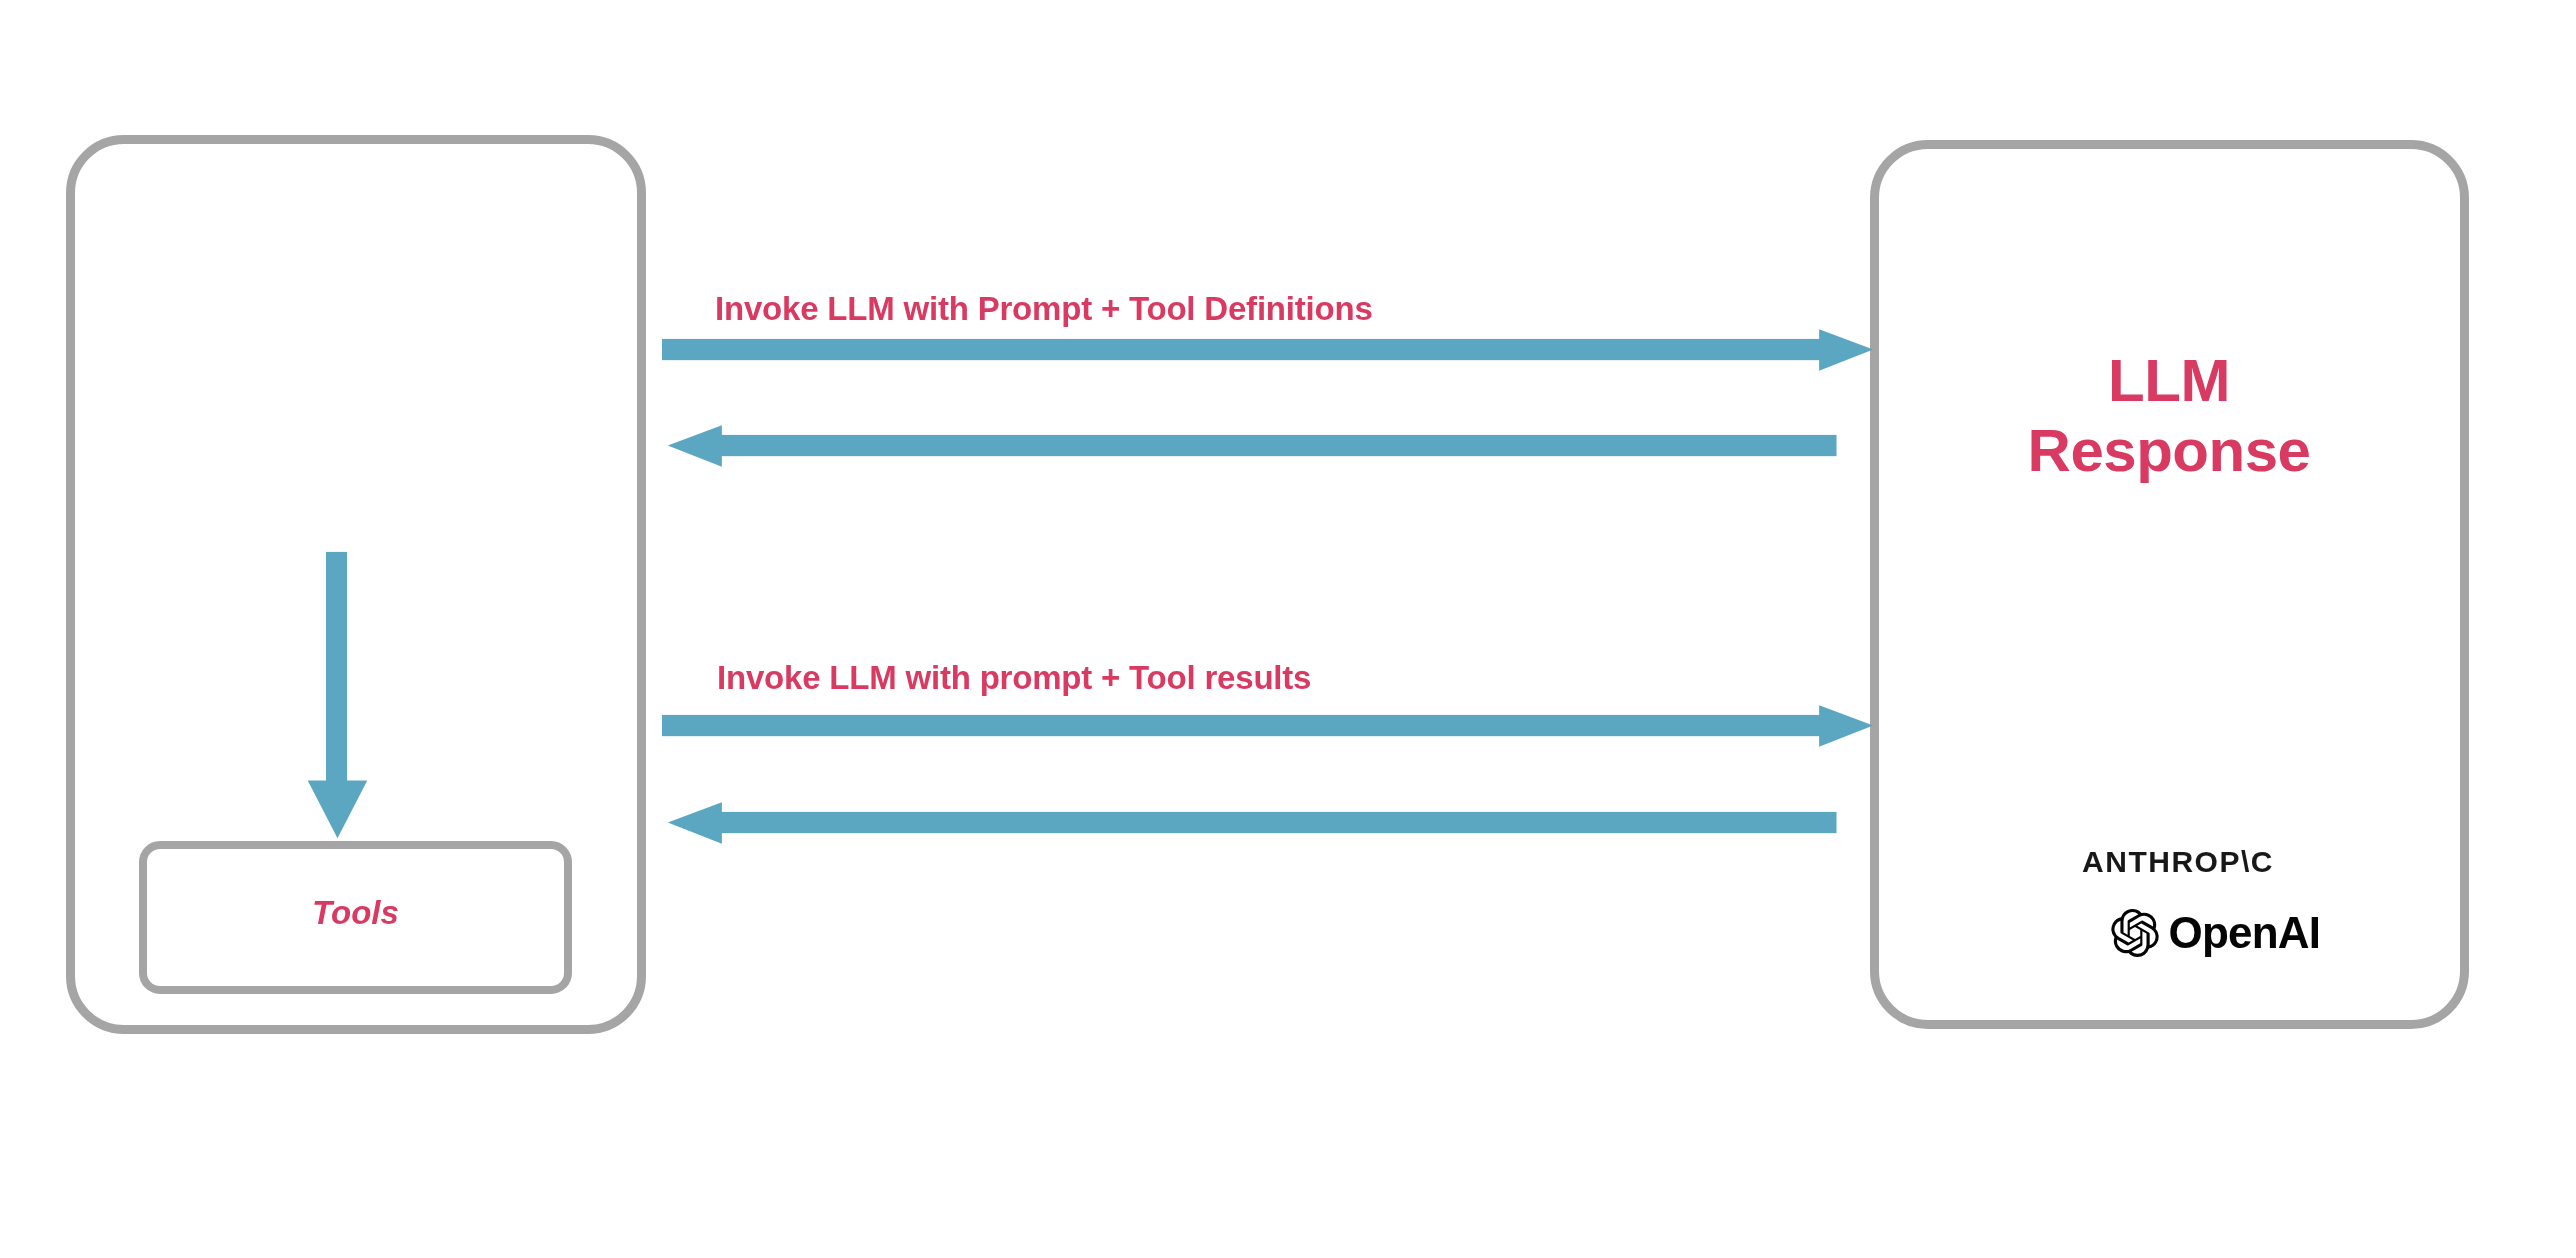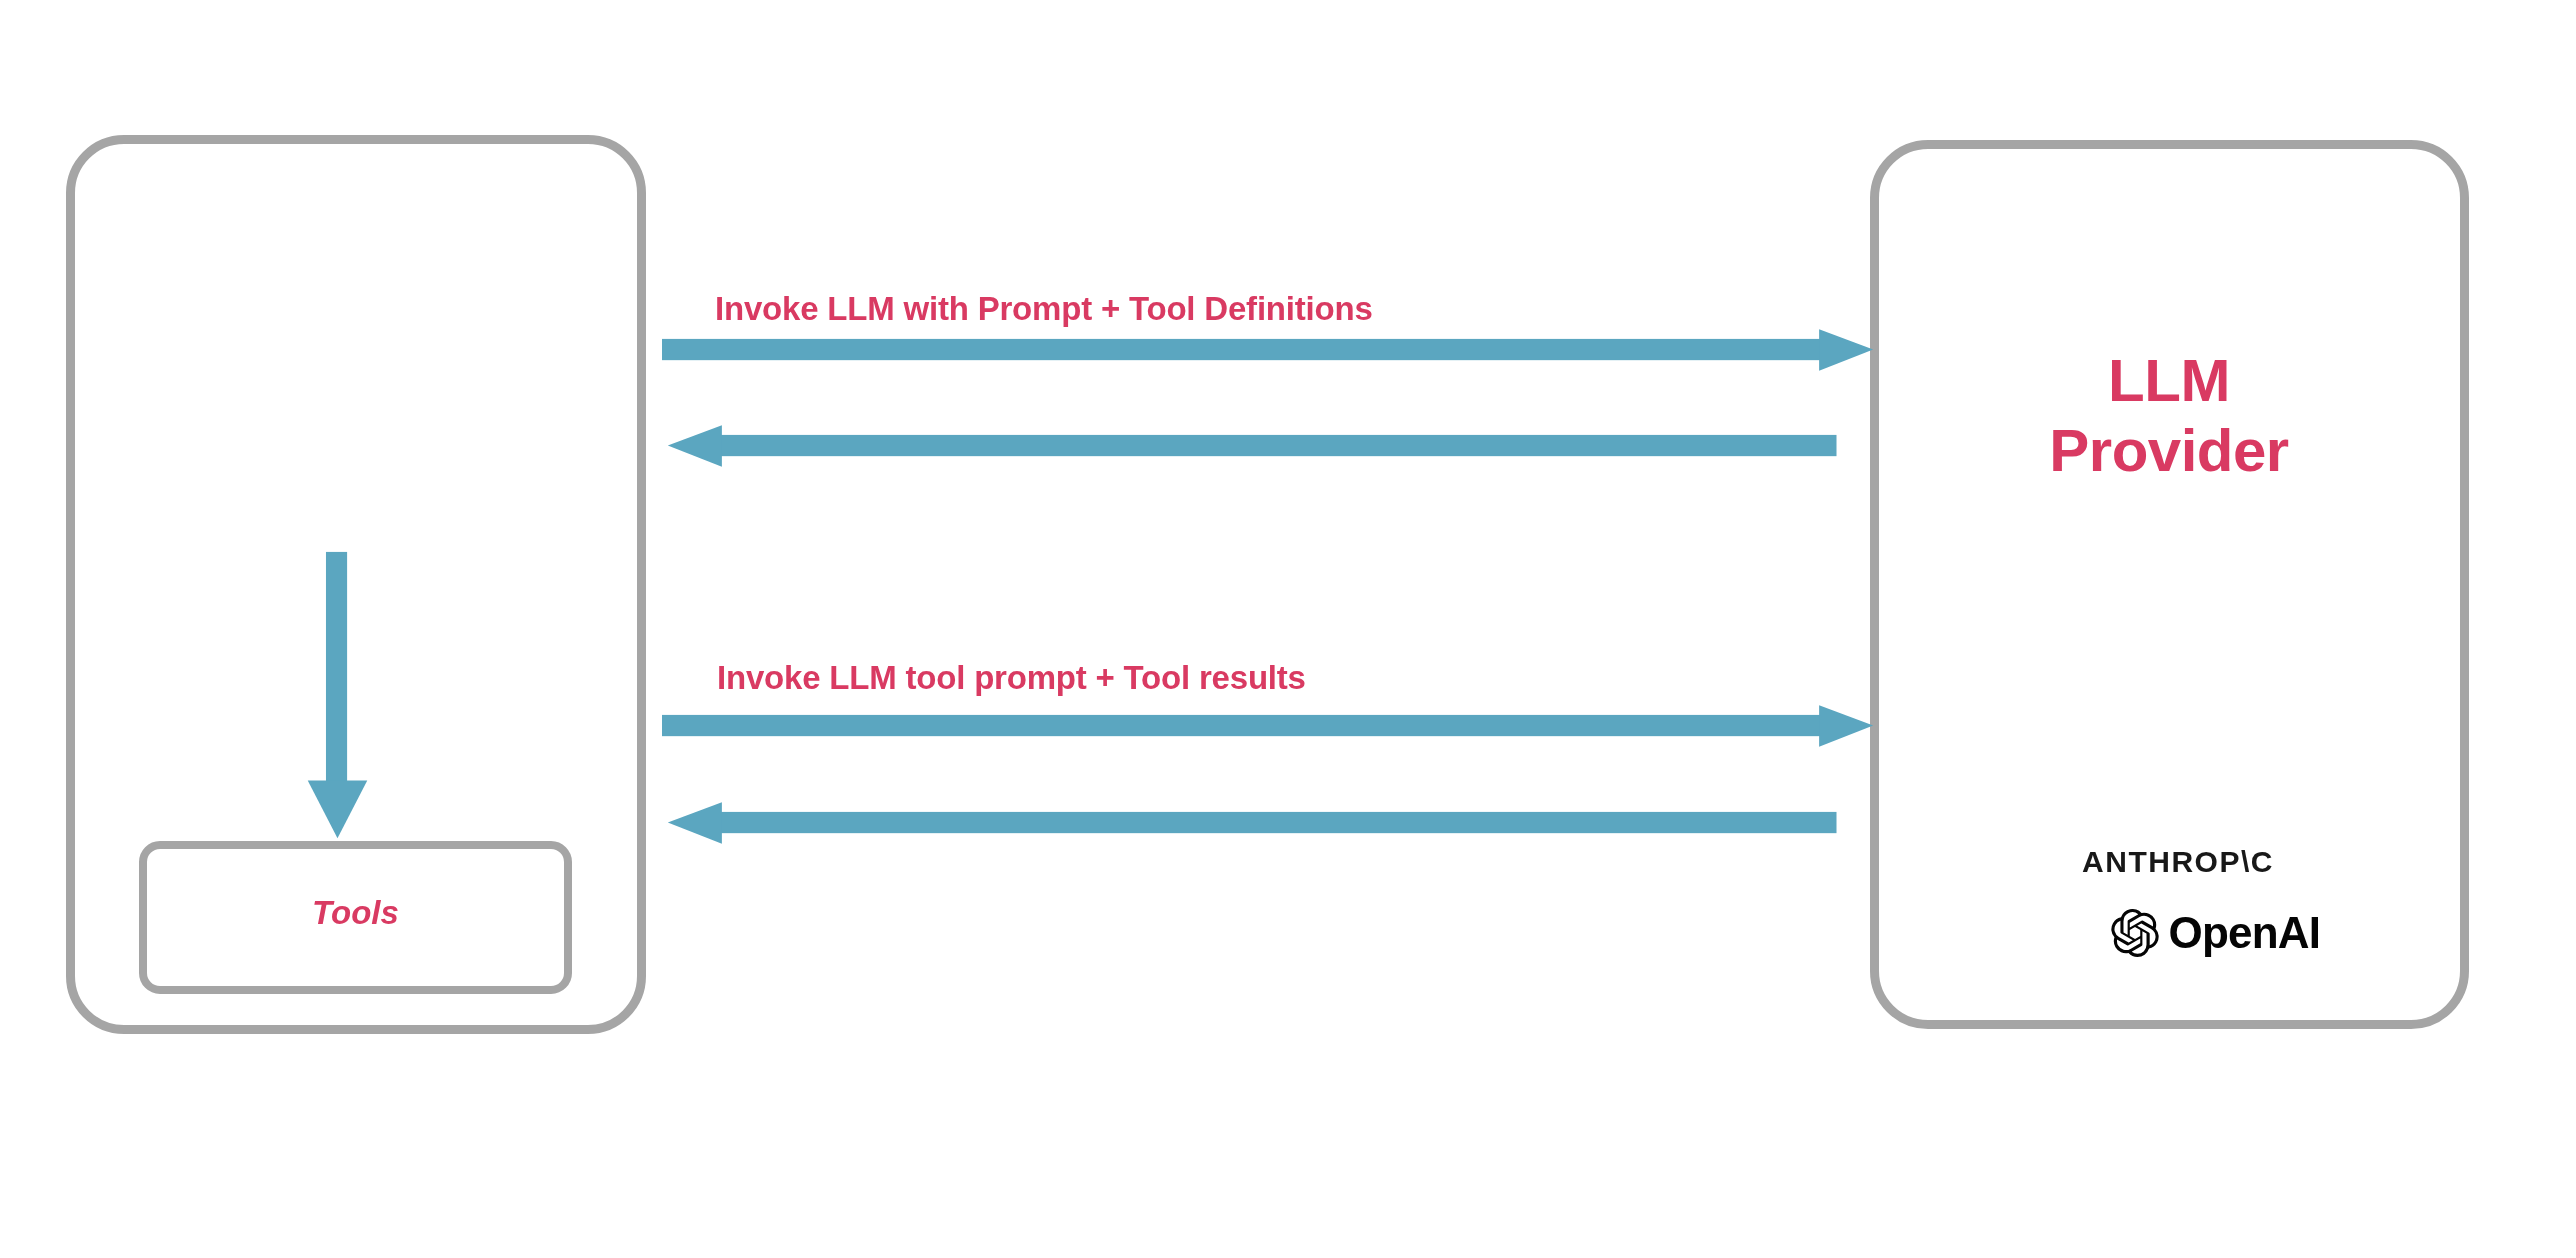--- a/index.html
+++ b/index.html
@@ -143,21 +143,21 @@
 
 <div id="canvas">
 
   <div id="client-box" class="node-box"></div>
 
   <div id="tools-box"></div>
   <div id="tools-label">Tools</div>
 
   <div id="provider-box" class="node-box"></div>
   <div id="provider-title" class="node-title">LLM
-Provider</div>
+Response</div>
 
   <div id="anthropic-logo">ANTHROP\C</div>
 
   <div id="openai-logo">
     <svg width="48" height="48" viewBox="0 0 24 24" aria-hidden="true">
       <path fill="#050505" d="M22.2819 9.8211a5.9847 5.9847 0 0 0-.5157-4.9108 6.0462 6.0462 0 0 0-6.5098-2.9A6.0651 6.0651 0 0 0 4.9807 4.1818a5.9847 5.9847 0 0 0-3.9977 2.9 6.0462 6.0462 0 0 0 .7427 7.0966 5.98 5.98 0 0 0 .511 4.9107 6.051 6.051 0 0 0 6.5146 2.9001A5.9847 5.9847 0 0 0 13.2599 24a6.0557 6.0557 0 0 0 5.7718-4.2058 5.9894 5.9894 0 0 0 3.9977-2.9001 6.0557 6.0557 0 0 0-.7475-7.0729zm-9.022 12.6081a4.4755 4.4755 0 0 1-2.8764-1.0408l.1419-.0804 4.7783-2.7582a.7948.7948 0 0 0 .3927-.6813v-6.7369l2.02 1.1686a.071.071 0 0 1 .038.052v5.5826a4.504 4.504 0 0 1-4.4945 4.4944zm-9.6607-4.1254a4.4708 4.4708 0 0 1-.5346-3.0137l.142.0852 4.783 2.7582a.7712.7712 0 0 0 .7806 0l5.8428-3.3685v2.3324a.0804.0804 0 0 1-.0332.0615L9.74 19.9502a4.4992 4.4992 0 0 1-6.1408-1.6464zM2.3408 7.8956a4.485 4.485 0 0 1 2.3655-1.9728V11.6a.7664.7664 0 0 0 .3879.6765l5.8144 3.3543-2.0201 1.1685a.0757.0757 0 0 1-.071 0l-4.8303-2.7865A4.504 4.504 0 0 1 2.3408 7.872zm16.5963 3.8558L13.1038 8.364 15.1192 7.2a.0757.0757 0 0 1 .071 0l4.8303 2.7913a4.4944 4.4944 0 0 1-.6765 8.1042v-5.6772a.79.79 0 0 0-.407-.667zm2.0107-3.0231l-.142-.0852-4.7735-2.7818a.7759.7759 0 0 0-.7854 0L9.409 9.2297V6.8974a.0662.0662 0 0 1 .0284-.0615l4.8303-2.7866a4.4992 4.4992 0 0 1 6.6802 4.66zM8.3065 12.863l-2.02-1.1638a.0804.0804 0 0 1-.038-.0567V6.0742a4.4992 4.4992 0 0 1 7.3757-3.4537l-.142.0805L8.704 5.459a.7948.7948 0 0 0-.3927.6813zm1.0976-2.3654l2.602-1.4998 2.6069 1.4998v2.9994l-2.5974 1.4997-2.6067-1.4997Z"></path>
     </svg>
     <span id="openai-wordmark">OpenAI</span>
   </div>
 
@@ -174,21 +174,21 @@
 
   <svg class="arrow-svg" style="left:301px; top:551px; width:73px; height:290px;" viewBox="0 0 76 300" width="73" height="290">
     <rect x="26" y="0" width="22" height="242" fill="#5ba6c0"></rect>
     <polygon points="7,238 69,238 38,298" fill="#5ba6c0"></polygon>
   </svg>
 
   <svg class="arrow-svg" style="left:662px; top:705px; width:1217px; height:43px;" viewBox="0 0 1260 44" width="1217" height="43">
     <rect x="0" y="10" width="1216" height="22" fill="#5ba6c0"></rect>
     <polygon points="1198,0 1254,21 1198,43" fill="#5ba6c0"></polygon>
   </svg>
-  <div class="edge-label" style="left:717px; top:659px;">Invoke LLM tool prompt + Tool results</div>
+  <div class="edge-label" style="left:717px; top:659px;">Invoke LLM with prompt + Tool results</div>
 
   <svg class="arrow-svg" style="left:662px; top:802px; width:1217px; height:43px;" viewBox="0 0 1260 44" width="1217" height="43">
     <rect x="44" y="10" width="1172" height="22" fill="#5ba6c0"></rect>
     <polygon points="62,0 6,21 62,43" fill="#5ba6c0"></polygon>
   </svg>
 
 </div>
 
 
 </body></html>

